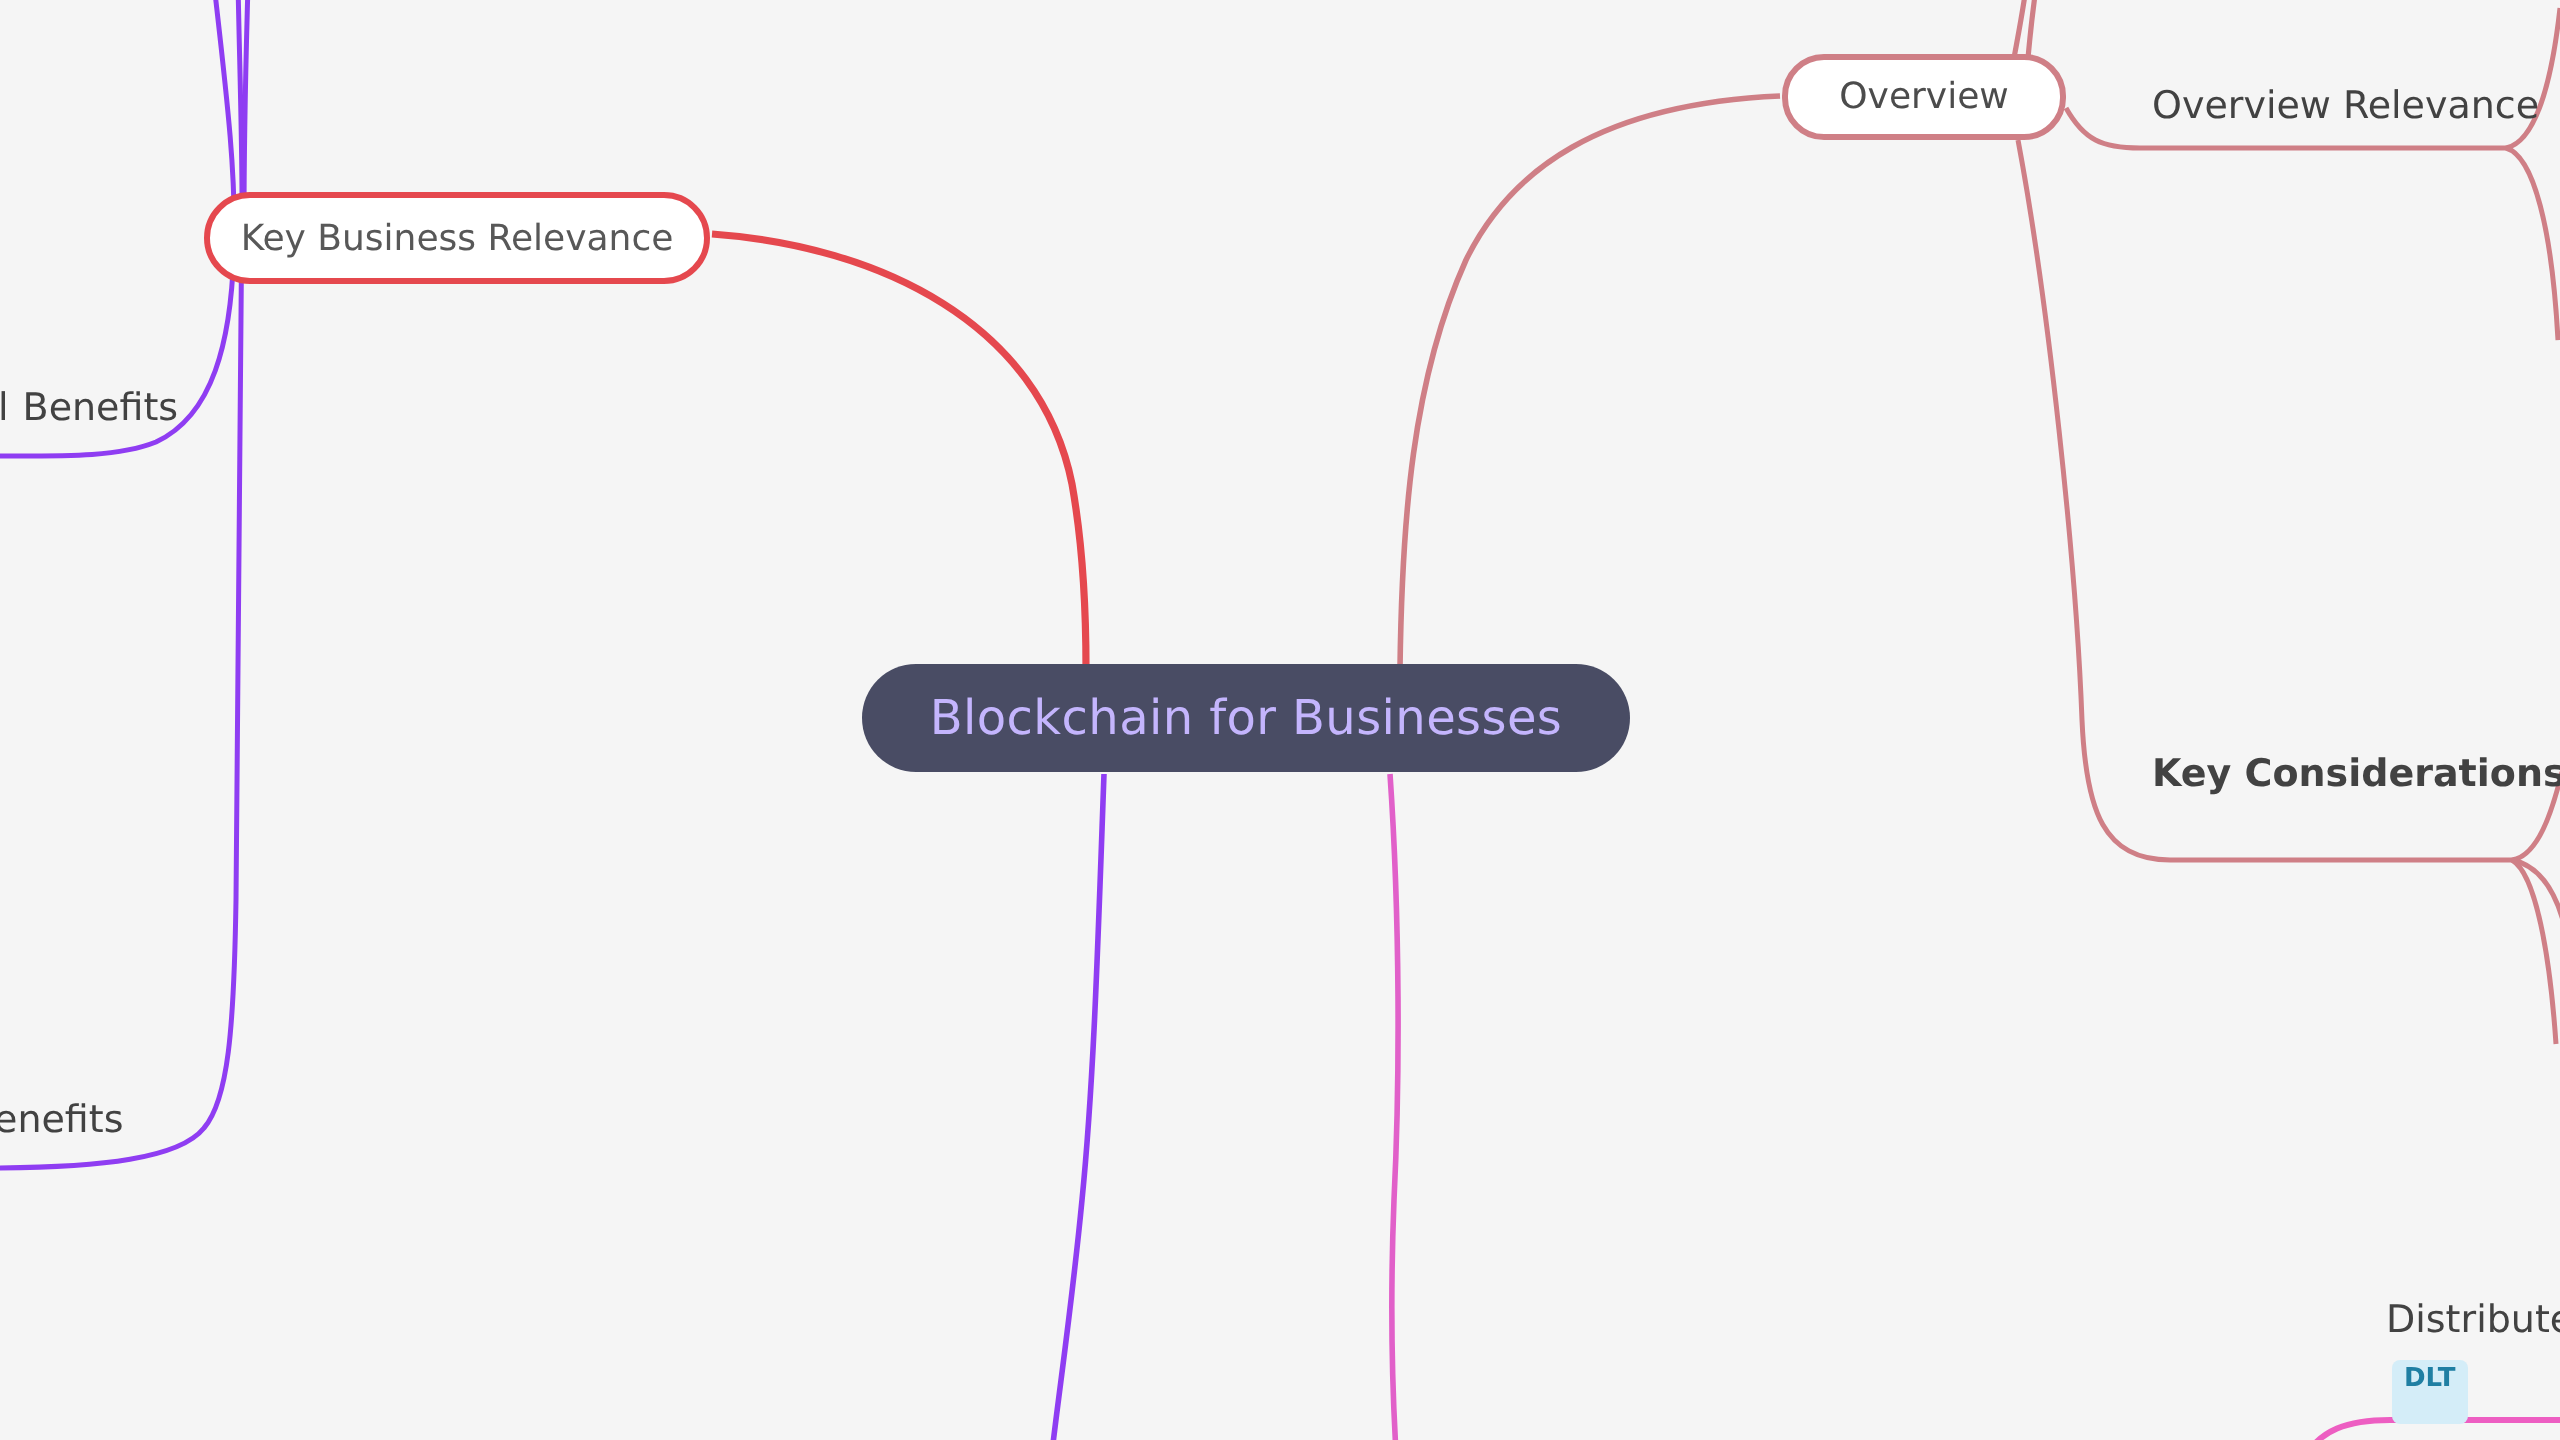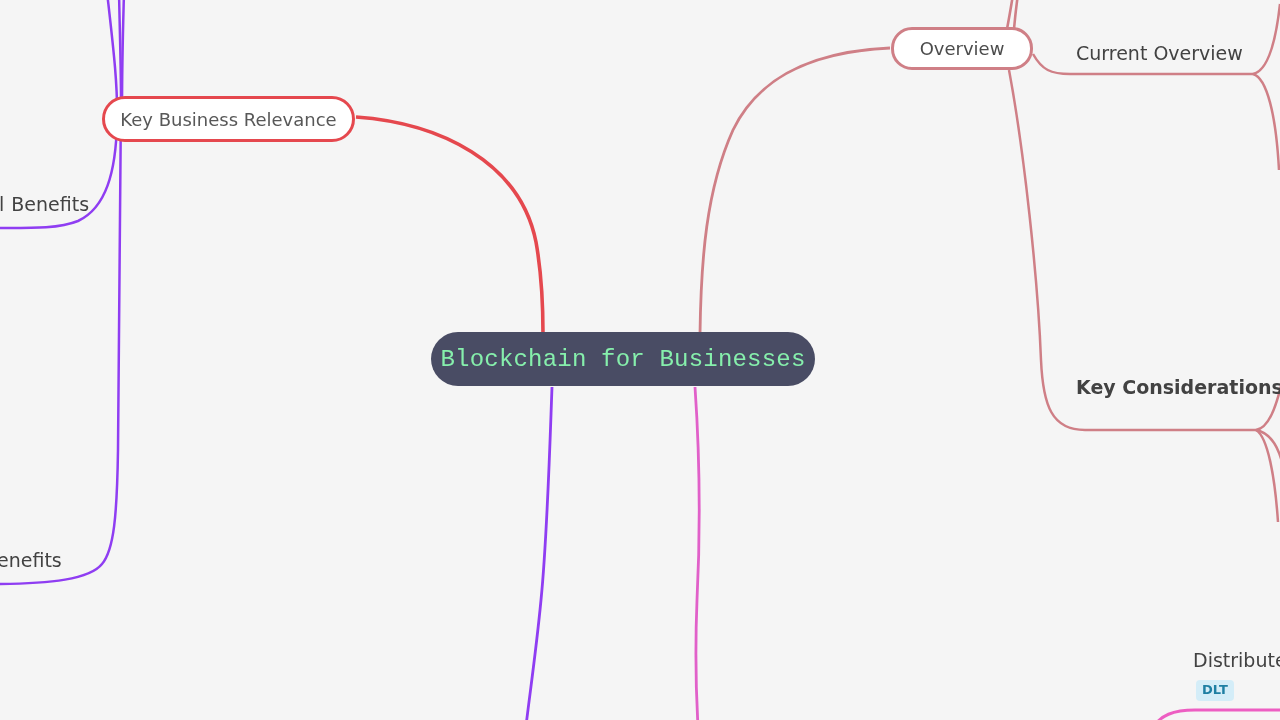--- a/index.html
+++ b/index.html
@@ -52,21 +52,21 @@
   .label-cr { left: 1076px; top: 42px; }
   .label-kc { left: 1076px; top: 376px; font-weight: bold; }
   .label-pillars { left: -1px; top: 193px; display: flex; gap: 7px; }
   .label-benefits { left: -3px; top: 549px; }
   .label-dlt-node { left: 1193px; top: 649px; }
   .dlt-badge {
     position: absolute;
     left: 1196px; top: 680px;
     font-size: 13px;
     font-weight: 600;
-    padding: 2px 6px 4px 6px;
+    padding: 2px 6px 15px 6px;
     border-radius: 4px;
     white-space: nowrap;
   }
 </style>
 </head>
 <body>
 
 <div class="stage">
 
   <svg class="links" viewBox="0 0 1280 720" aria-hidden="true">
@@ -91,32 +91,32 @@
 
     <path stroke-width="2.5" d="M 1009 70 C 1024 150, 1038 280, 1041 360 C 1043 406, 1052 430, 1085 430 L 1256 430" stroke="#cf7f86"></path>
     <path stroke-width="2.5" d="M 1256 430 C 1269 428, 1276 406, 1281 386" stroke="#cf7f86"></path>
     <path stroke-width="2.5" d="M 1256 430 C 1271 433, 1278 447, 1282 462" stroke="#cf7f86"></path>
     <path stroke-width="2.5" d="M 1256 430 C 1268 437, 1275 478, 1278 522" stroke="#cf7f86"></path>
 
     <path stroke-width="3" d="M 1154 726 C 1161 716, 1172 710, 1195 710 L 1282 710" stroke="#ed5ec2"></path>
   </svg>
 
   <div class="node node-root" style="background: rgb(73, 76, 100);">
-    <span style="color: #86efac; font-family: Liberation Mono, monospace;">Blockchain for Businesses</span>
+    <span style="color: #c4b5fd;">Blockchain for Businesses</span>
   </div>
 
   <div class="node node-kbb" style="border-color: rgb(229, 72, 78);">
     <span>Key Business Relevance</span>
   </div>
 
   <div class="node node-overview" style="border-color: rgb(207, 127, 134);">
     <span>Overview</span>
   </div>
 
-  <div class="plain-label label-cr">Current Overview</div>
+  <div class="plain-label label-cr">Overview Relevance</div>
 
   <div class="plain-label label-kc">Key Considerations</div>
 
   <div class="plain-label label-pillars">
     <span>l</span>
     <span>Benefits</span>
   </div>
 
   <div class="plain-label label-benefits">enefits</div>
 

